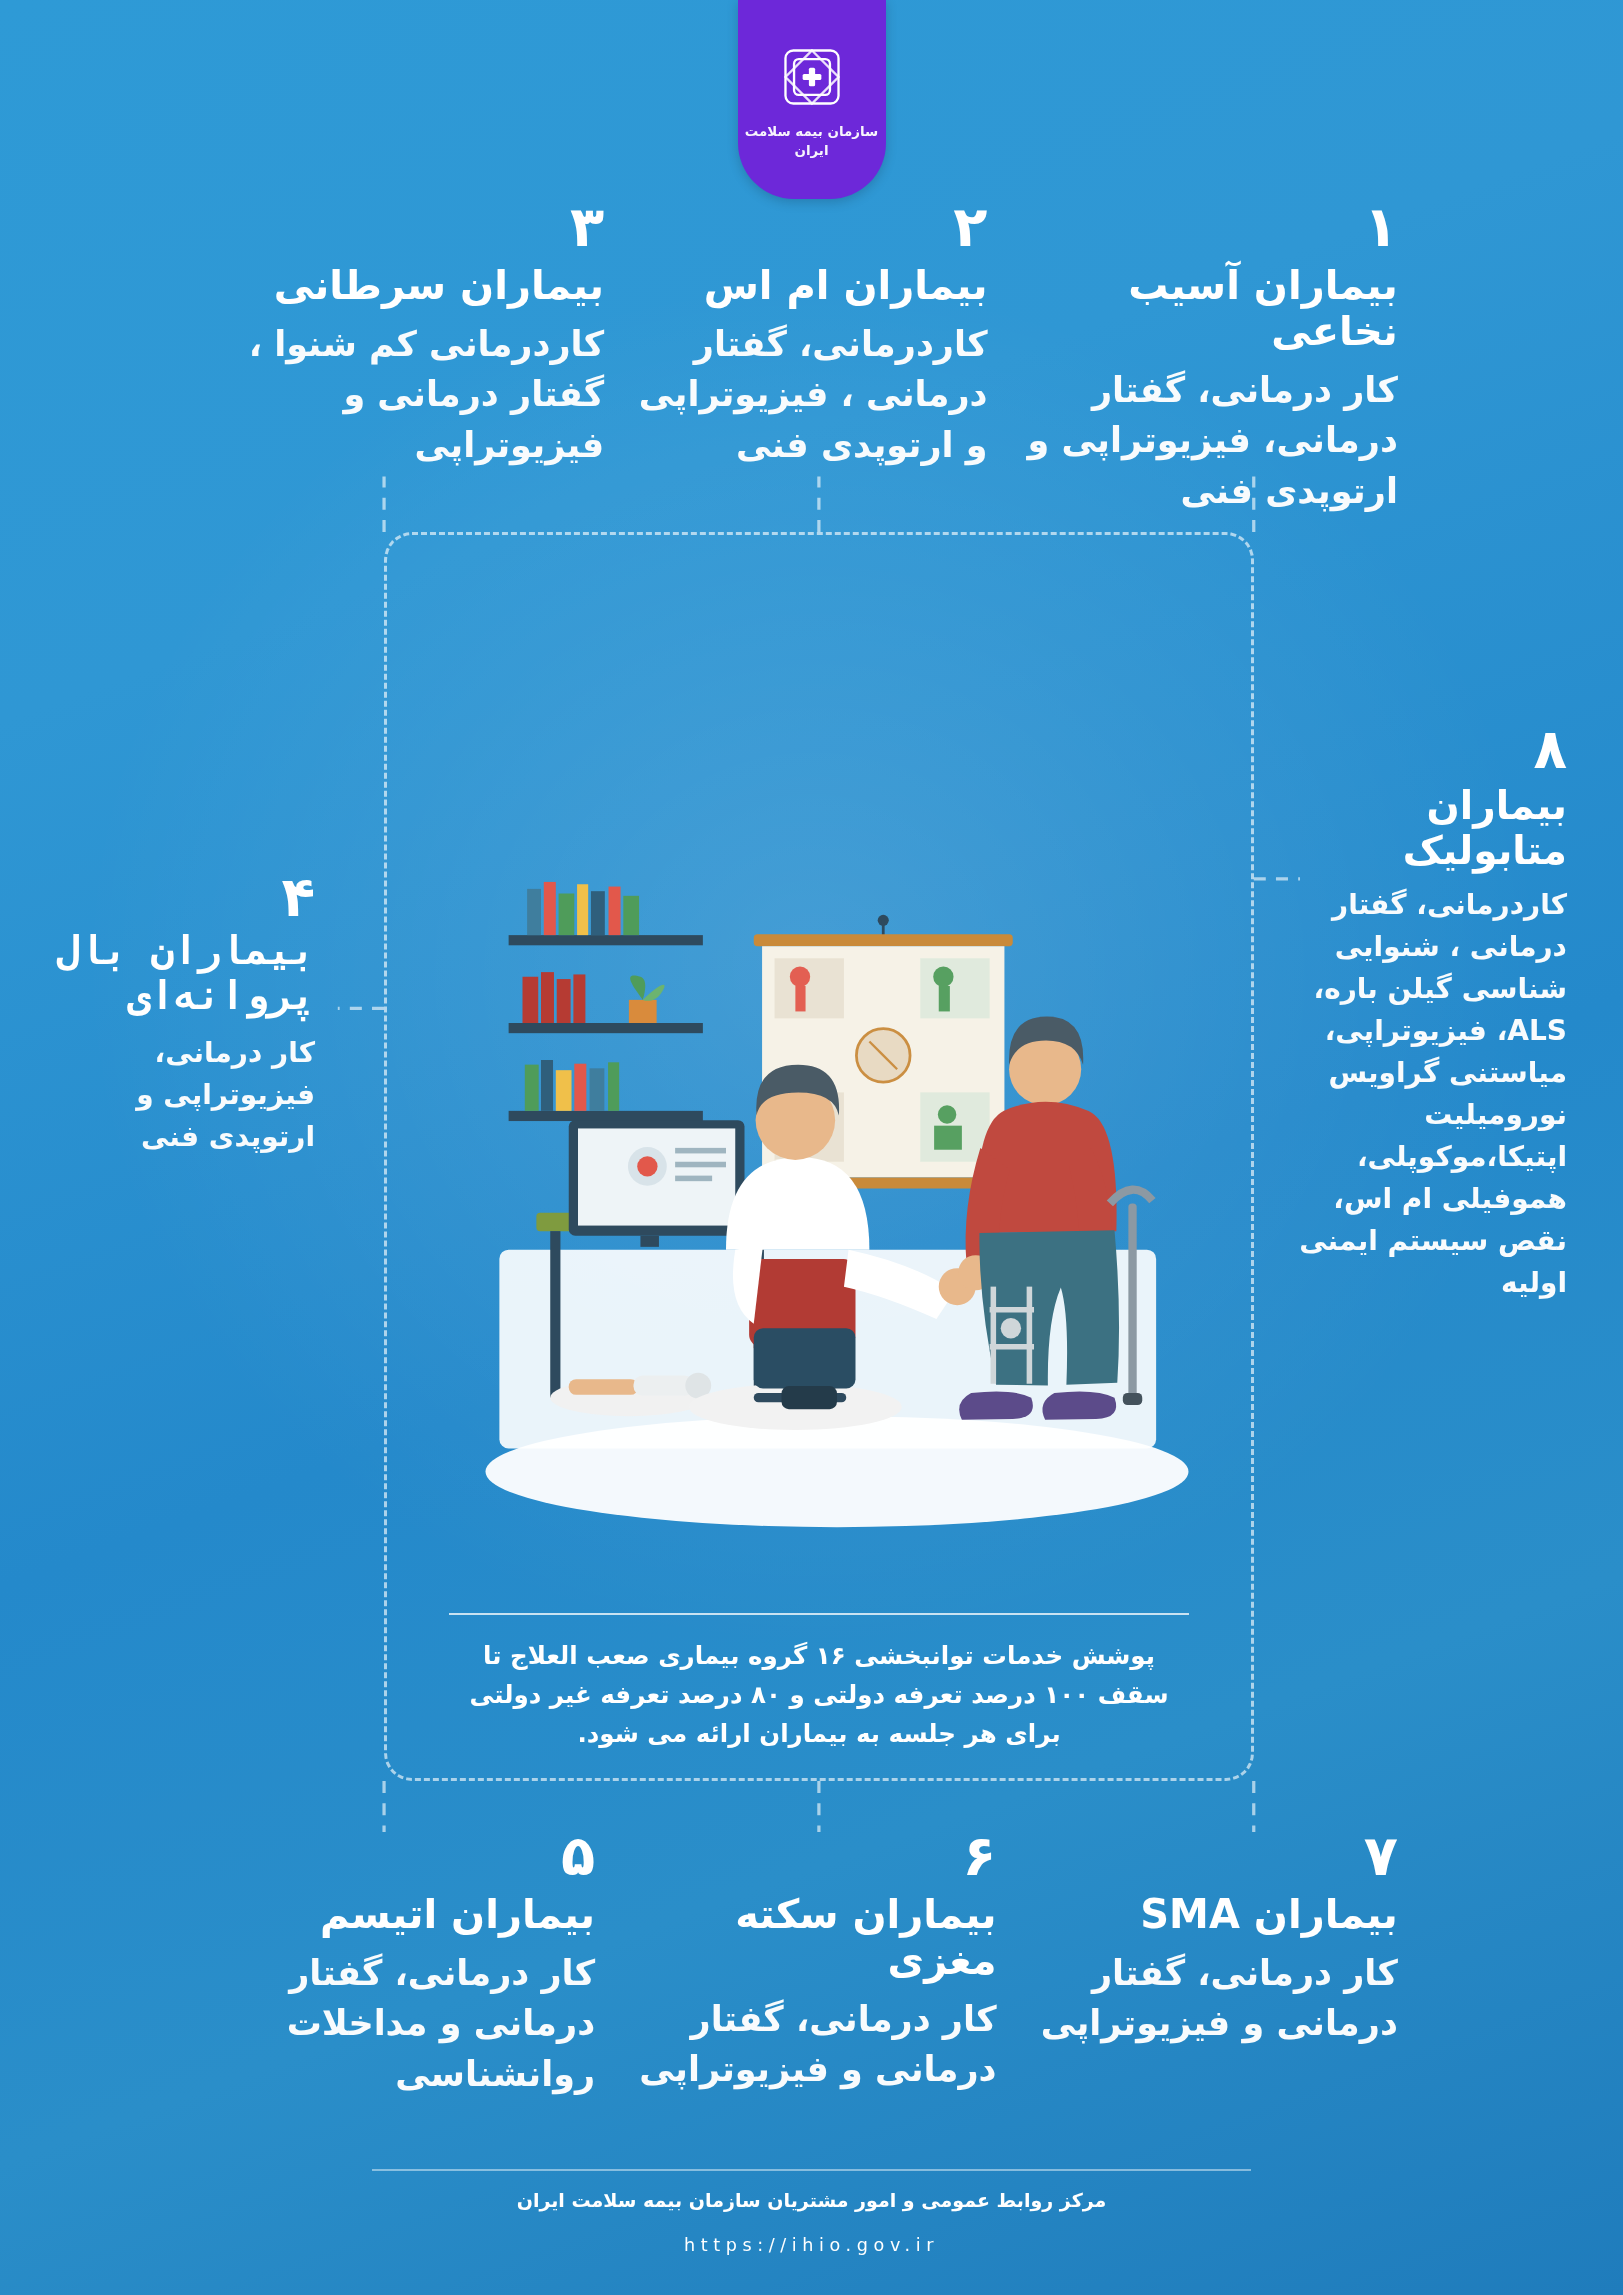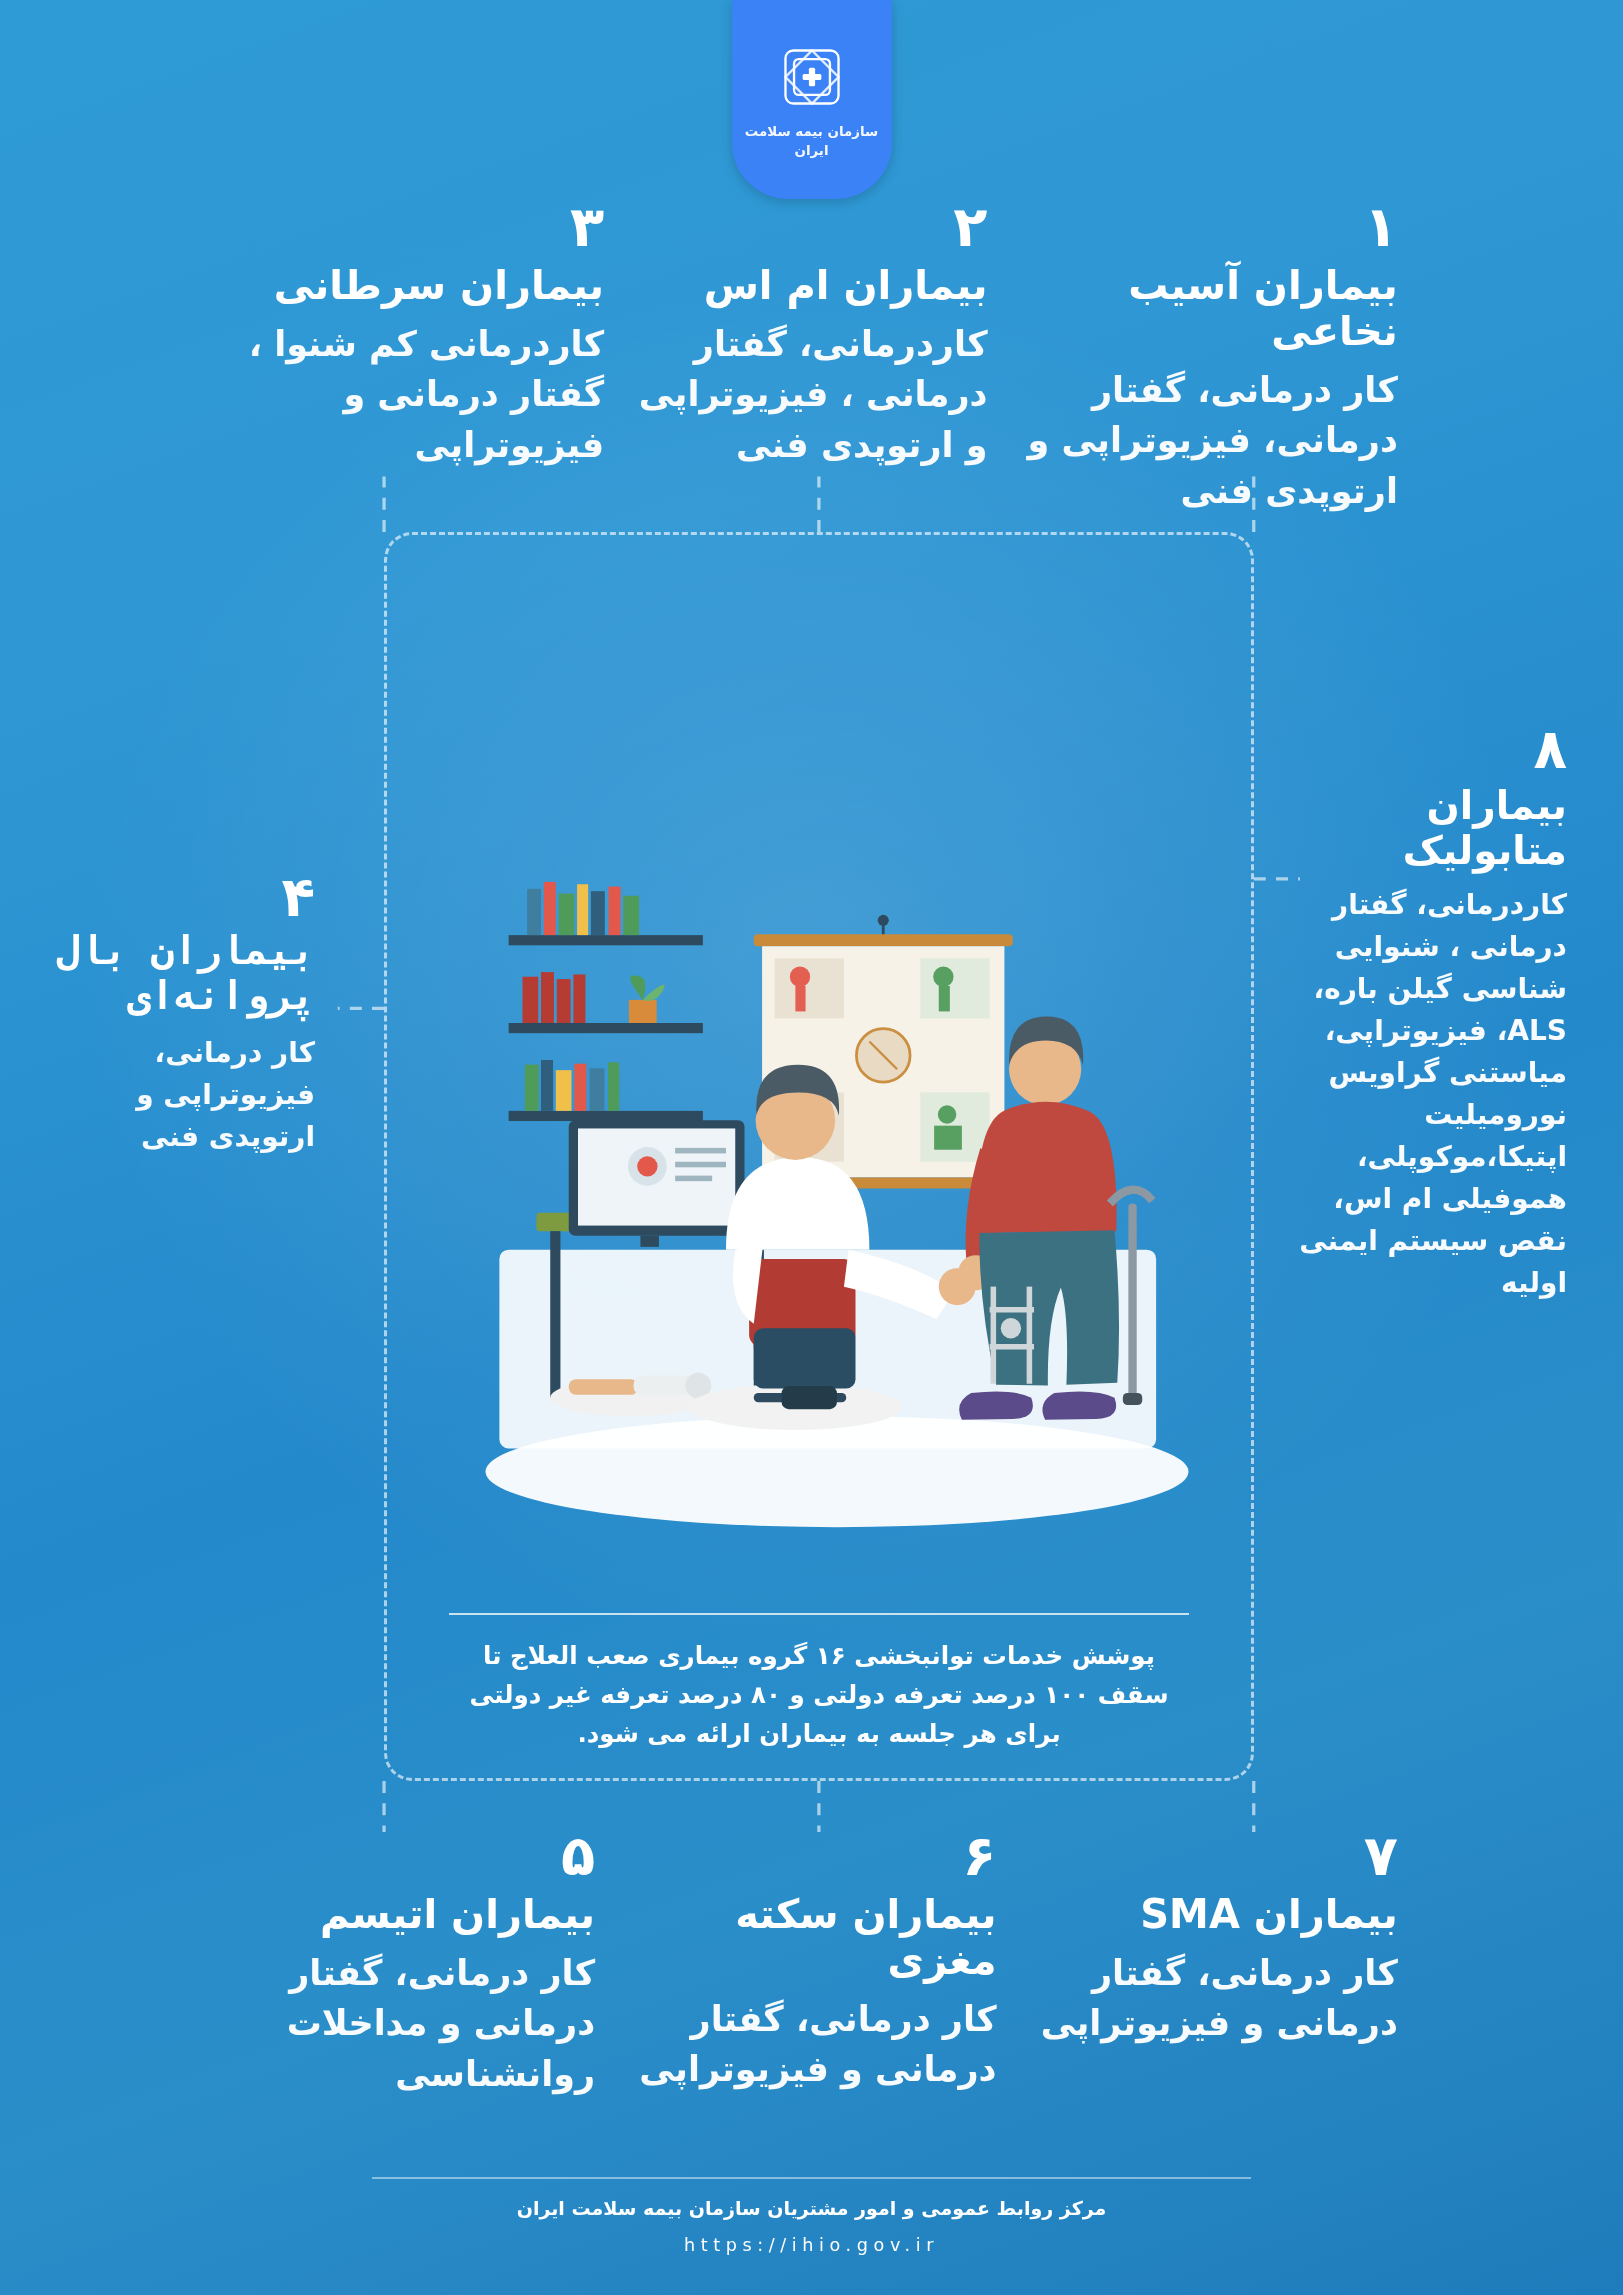--- a/index.html
+++ b/index.html
@@ -17,22 +17,22 @@
   .glow{
     position:absolute;left:50%;top:42%;width:1481px;height:1388px;
     transform:translate(-50%,-50%);
     background:radial-gradient(ellipse at center, rgba(255,255,255,0.13) 0%, rgba(255,255,255,0.05) 40%, rgba(255,255,255,0) 70%);
     pointer-events:none;
   }
 
   
   .logo-badge{
     position:absolute;left:50%;top:0;transform:translateX(-50%);
-    width:160px;height:199px;
-    background:#3b82f6;
+    width:148px;height:199px;
+    background:#6d28d9;
     border-radius:0 0 56px 56px;
     display:flex;flex-direction:column;align-items:center;justify-content:center;
     box-shadow:0 2.8px 12px rgba(0,0,0,.18);
   }
   .logo-mark{width:78px;height:78px;display:block;margin-bottom:6.5px;}
   .logo-caption{
     font-size:13.4px;letter-spacing:0.5px;color:#ffffff;opacity:.95;
     text-align:center;line-height:1.4;font-weight:bold;
   }
 
@@ -110,21 +110,21 @@
   .bottom-item{width:370px;text-align:right;padding:0 15.7px;}
 
   
   .footer{
     position:absolute;left:0;right:0;bottom:40px;text-align:center;
   }
   .footer-line{
     width:879px;height:1.9px;background:rgba(255,255,255,.45);margin:0 auto 18.5px;
   }
   .footer-text{font-size:19px;font-weight:bold;letter-spacing:0.2px;color:#ffffff;}
-  .footer-url{font-size:17.6px;letter-spacing:5.6px;color:#ffffff;margin-top:16px;direction:ltr;}
+  .footer-url{font-size:17.6px;letter-spacing:5.6px;color:#ffffff;margin-top:24px;direction:ltr;}
 </style>
 </head>
 <body>
 
 <div class="poster">
 
   <div class="glow"></div>
 
   <div class="logo-badge">
     <svg class="logo-mark" viewBox="0 0 100 100">

